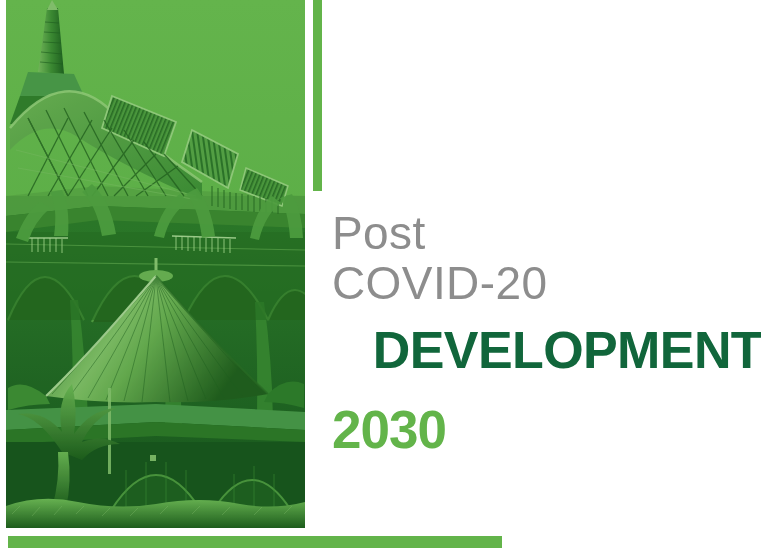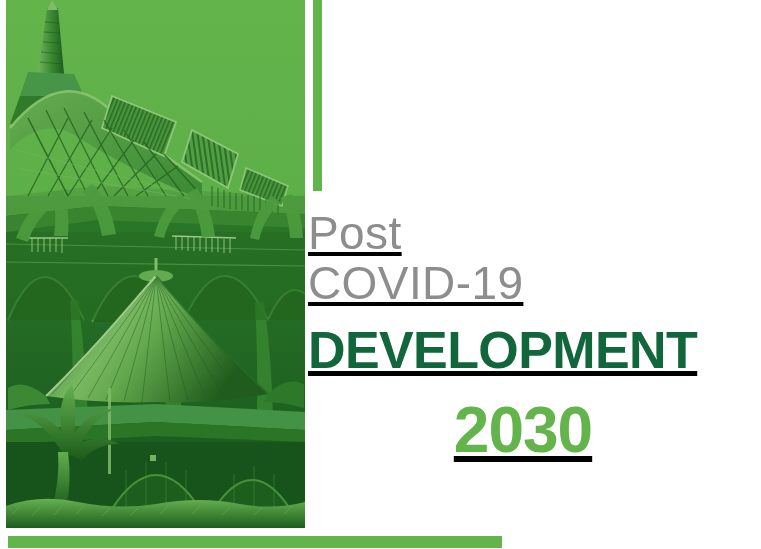--- a/index.html
+++ b/index.html
@@ -53,59 +53,58 @@
     left: 8px;
     top: 536px;
     width: 494px;
     height: 12px;
     background: #63b44a;
   }
 
   
   .title-block {
     position: absolute;
-    left: 308px;
+    left: 332px;
     top: 208px;
     width: 430px;
-    text-decoration: underline;
   }
 
   .line-post,
   .line-covid {
     color: #8d8d8d;
     font-size: 46px;
     font-weight: 400;
     letter-spacing: 0.4px;
     line-height: 50px;
     white-space: nowrap;
   }
 
   .line-dev,
   .line-strategy {
     color: #11663b;
     font-size: 52px;
     font-weight: 700;
     letter-spacing: -0.6px;
     line-height: 57px;
     white-space: nowrap;
+    text-align: right;
   }
 
   .line-dev {
     margin-top: 14px;
   }
 
   .line-year {
     color: #63b44a;
-    font-size: 64px;
+    font-size: 53px;
     font-weight: 700;
     letter-spacing: -1px;
     line-height: 78px;
     margin-top: 12px;
     white-space: nowrap;
-    text-align: center;
   }
 </style>
 </head>
 <body>
 
 <div class="cover">
 
   <div class="photo-panel">
     <svg class="photo-svg" viewBox="0 0 299 528" preserveAspectRatio="none">
       <defs>
@@ -364,20 +363,20 @@
       </g>
 
       <rect x="0" y="0" width="299" height="528" fill="#1f7a22" opacity="0.10"></rect>
     </svg>
   </div>
 
   <div class="vbar"></div>
 
   <div class="title-block">
     <div class="line-post">Post</div>
-    <div class="line-covid">COVID-19</div>
+    <div class="line-covid">COVID-20</div>
     <div class="line-dev">DEVELOPMENT</div>
     <div class="line-year">2030</div>
   </div>
 
   <div class="hbar"></div>
 
 </div>
 
 </body></html>

